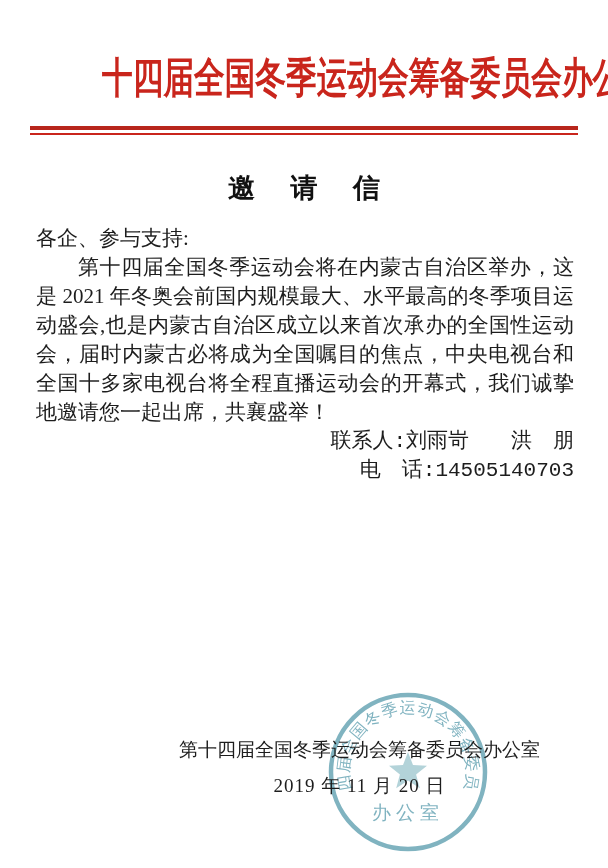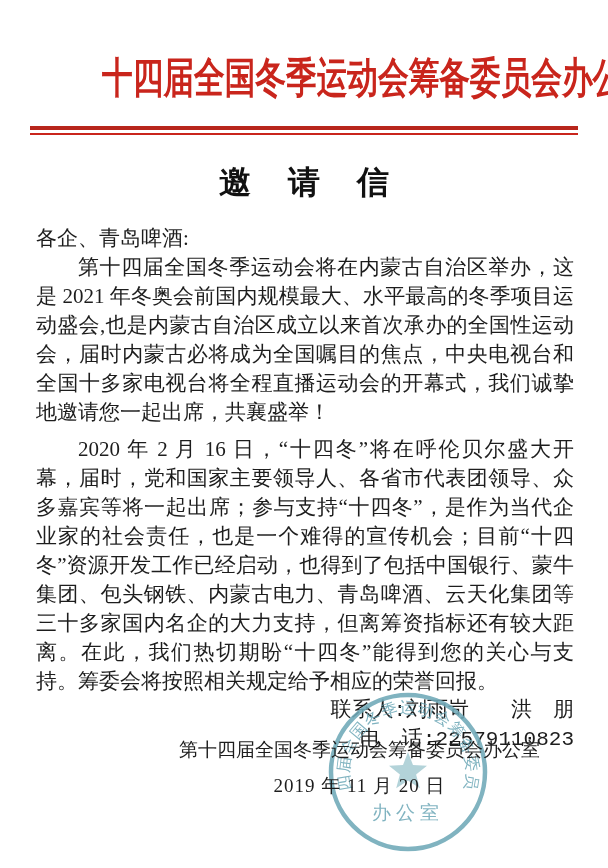--- a/index.html
+++ b/index.html
@@ -14,24 +14,24 @@
     display:inline-block; font-size:42px; font-weight:bold; color:#c9251c;
     transform:scaleX(0.73); transform-origin:center;
     font-family:"Liberation Serif","DejaVu Serif",serif;
   }
   .rule { position:absolute; left:30px; right:30px; }
   .rule-thick { top:126px; height:4px; background:#b8261c; }
   .rule-thin  { top:133px; height:2px; background:#c9251c; }
 
   
   .letter-title {
-    position:absolute; top:161px; left:0; width:100%; margin:0;
+    position:absolute; top:170px; left:0; width:100%; margin:0;
     text-align:center; color:#111111;
     font-family:"Liberation Sans","DejaVu Sans",sans-serif;
-    font-weight:700; font-size:32px; letter-spacing:14px; text-indent:14px;
+    font-weight:700; font-size:27px; letter-spacing:14px; text-indent:14px;
   }
 
   
   .body {
     position:absolute; top:224px; left:36px; right:34px;
     font-size:21px; line-height:29px; text-align:justify; word-break:break-all;
   }
   .body p { margin:0; }
   .salutation { text-align:left; }
   .para { text-indent:2em; }
@@ -56,25 +56,24 @@
 
   <div class="org-header">
     <span class="org-title">十四届全国冬季运动会筹备委员会办公室</span>
   </div>
   <div class="rule rule-thick"></div>
   <div class="rule rule-thin"></div>
 
   <h1 class="letter-title">邀 请 信</h1>
 
   <div class="body">
-    <p class="salutation">各企、青岛啤酒:</p>
+    <p class="salutation">各企、参与支持:</p>
     <p class="para para-1">第十四届全国冬季运动会将在内蒙古自治区举办，这是 2021 年冬奥会前国内规模最大、水平最高的冬季项目运动盛会,也是内蒙古自治区成立以来首次承办的全国性运动会，届时内蒙古必将成为全国嘱目的焦点，中央电视台和全国十多家电视台将全程直播运动会的开幕式，我们诚挚地邀请您一起出席，共襄盛举！</p>
-    <p class="para para-2">2020 年 2 月 16 日，“十四冬”将在呼伦贝尔盛大开幕，届时，党和国家主要领导人、各省市代表团领导、众多嘉宾等将一起出席；参与支持“十四冬”，是作为当代企业家的社会责任，也是一个难得的宣传机会；目前“十四冬”资源开发工作已经启动，也得到了包括中国银行、蒙牛集团、包头钢铁、内蒙古电力、青岛啤酒、云天化集团等三十多家国内名企的大力支持，但离筹资指标还有较大距离。在此，我们热切期盼“十四冬”能得到您的关心与支持。筹委会将按照相关规定给予相应的荣誉回报。</p>
     <p class="contact"><span>联系人:</span><span>刘雨岢　　洪　朋</span></p>
-    <p class="contact"><span>电　话:</span><span>22579110823</span></p>
+    <p class="contact"><span>电　话:</span><span>14505140703</span></p>
   </div>
 
   <div class="seal">
     <svg viewBox="0 0 170 170" xmlns="http://www.w3.org/2000/svg">
       <defs>
         <path id="seal-arc" d="M 31.5 109.9 A 59 59 0 1 1 138.5 109.9" fill="none"></path>
       </defs>
       <circle cx="85" cy="85" r="77" fill="none" stroke="#6fa9b8" stroke-width="4.5"></circle>
       <text font-size="16" fill="#6fa9b8" letter-spacing="1" font-family="Liberation Serif, DejaVu Serif, serif">
         <textPath href="#seal-arc" startOffset="50%" text-anchor="middle">十四届全国冬季运动会筹备委员会</textPath>

